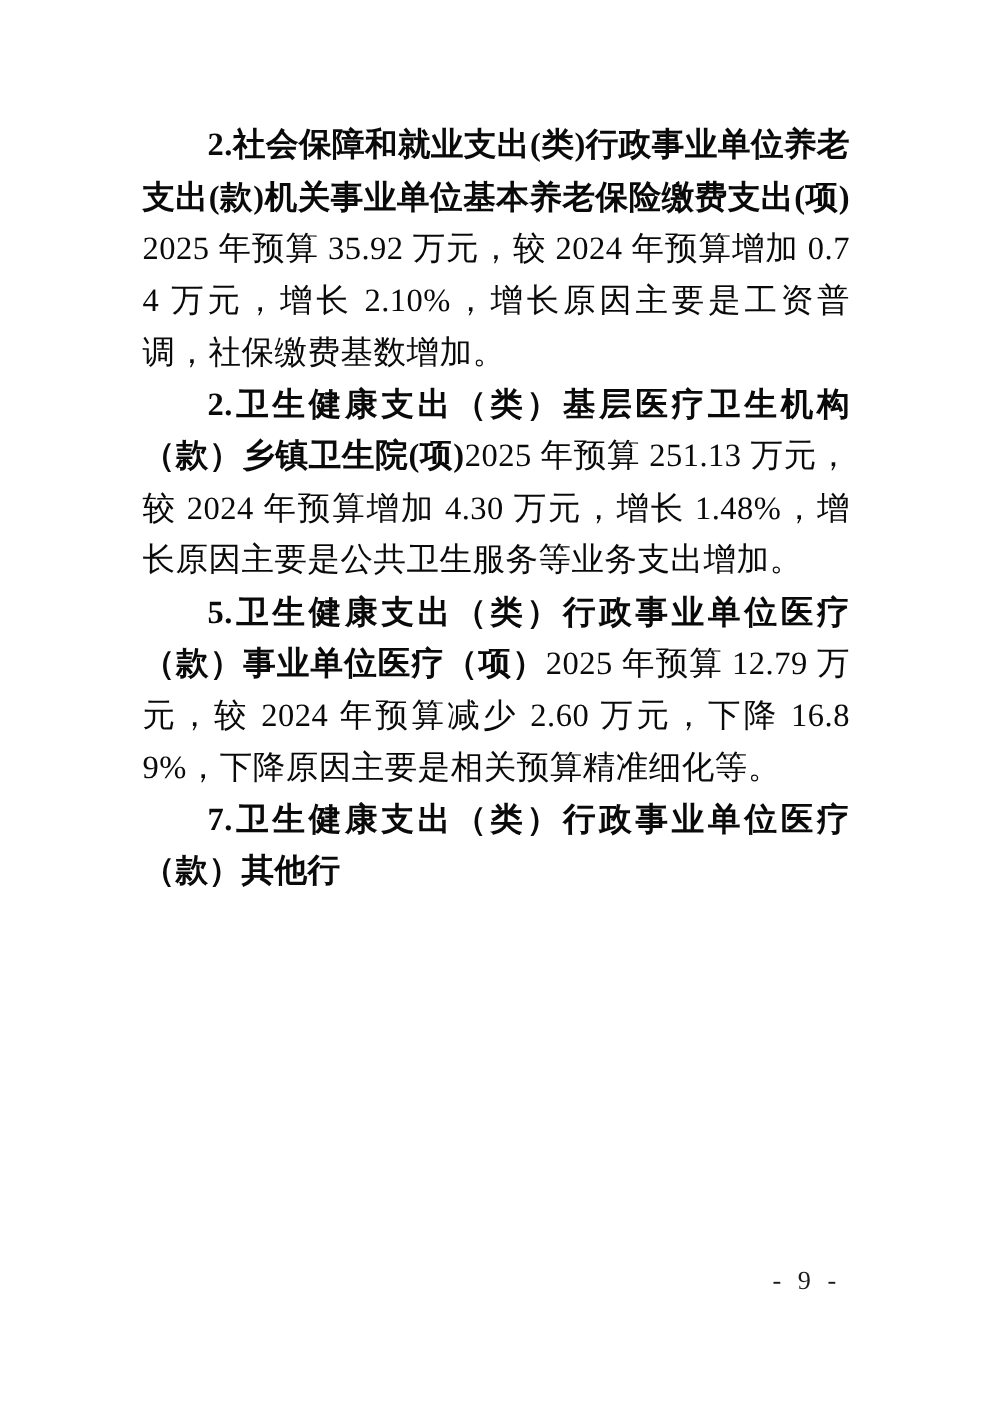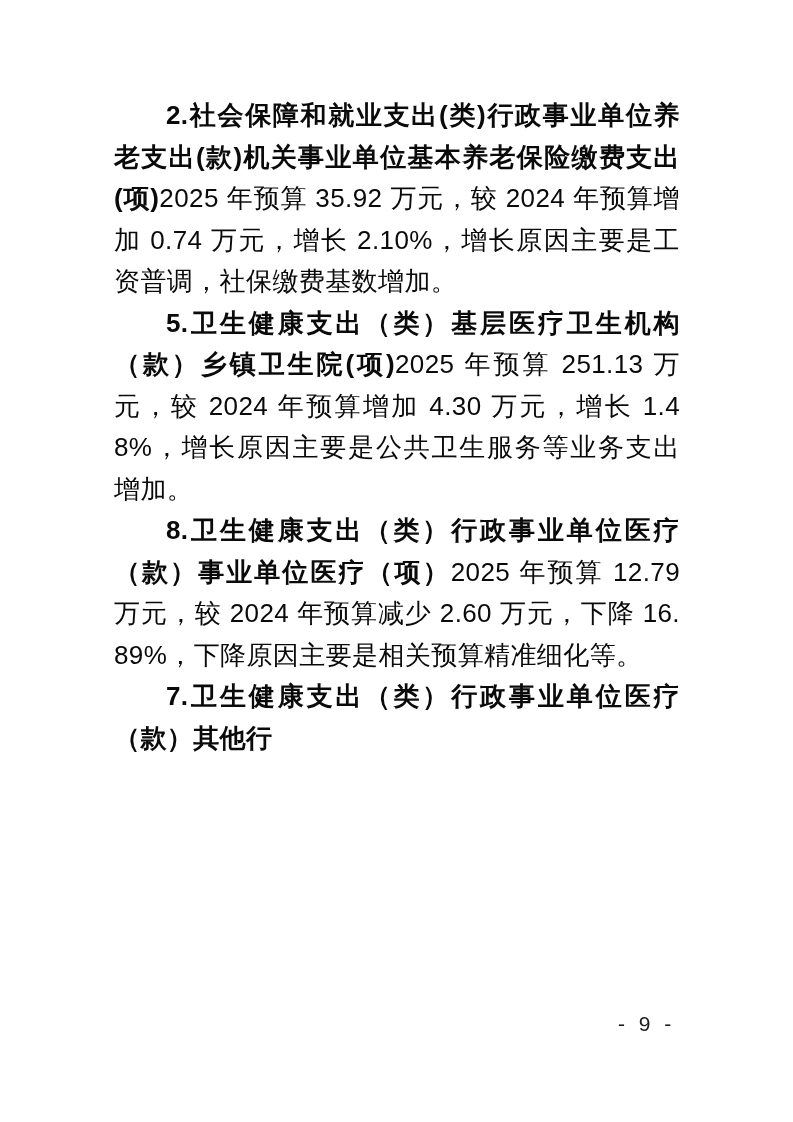--- a/index.html
+++ b/index.html
@@ -6,21 +6,21 @@
     margin: 0;
     padding: 0;
     background: #ffffff;
   }
   .page {
     position: relative;
     width: 793px;
     height: 1122px;
     background: #ffffff;
     overflow: hidden;
-    font-family: Liberation Sans, sans-serif;
+    font-family: Liberation Serif, serif;
     color: #0a0a0a;
   }
   .content {
     position: absolute;
     left: 114px;
     top: 95px;
     width: 566px;
   }
   .para {
     margin: 0;
@@ -47,23 +47,23 @@
 </style>
 </head>
 <body>
 
 <div class="page">
   <main class="content">
 
     <p class="para"><span class="lead">2.社会保障和就业支出(类)行政事业单位养老支出(款)机关事业单位基本养老保险缴费支出(项)</span><span>2025 年预算 35.92 万元，较 2024 年预算增加 0.74 万元，增长 2.10%，增长原因主要是工资普调，社保缴费基数增加。</span></p>
 
 
-    <p class="para"><span class="lead">5.卫生健康支出（类）基层医疗卫生机构（款）乡镇卫生院(项)</span><span>2025 年预算 251.13 万元，较 2024 年预算增加 4.30 万元，增长 1.48%，增长原因主要是公共卫生服务等业务支出增加。</span></p>
+    <p class="para"><span class="lead">2.卫生健康支出（类）基层医疗卫生机构（款）乡镇卫生院(项)</span><span>2025 年预算 251.13 万元，较 2024 年预算增加 4.30 万元，增长 1.48%，增长原因主要是公共卫生服务等业务支出增加。</span></p>
 
-    <p class="para"><span class="lead">8.卫生健康支出（类）行政事业单位医疗（款）事业单位医疗（项）</span><span>2025 年预算 12.79 万元，较 2024 年预算减少 2.60 万元，下降 16.89%，下降原因主要是相关预算精准细化等。</span></p>
+    <p class="para"><span class="lead">5.卫生健康支出（类）行政事业单位医疗（款）事业单位医疗（项）</span><span>2025 年预算 12.79 万元，较 2024 年预算减少 2.60 万元，下降 16.89%，下降原因主要是相关预算精准细化等。</span></p>
 
 
     <p class="para"><span class="lead">7.卫生健康支出（类）行政事业单位医疗（款）其他行</span><span></span></p>
 
   </main>
 
   <footer class="page-number">- 9 -</footer>
 </div>
 
 </body></html>

